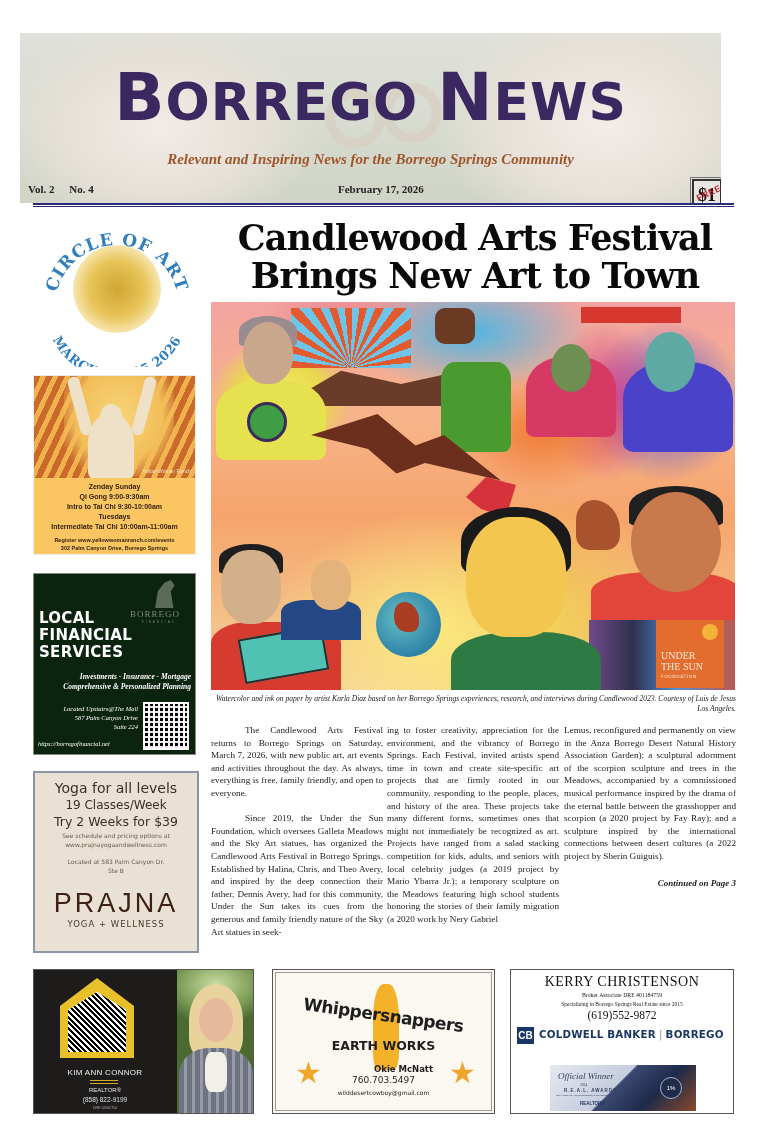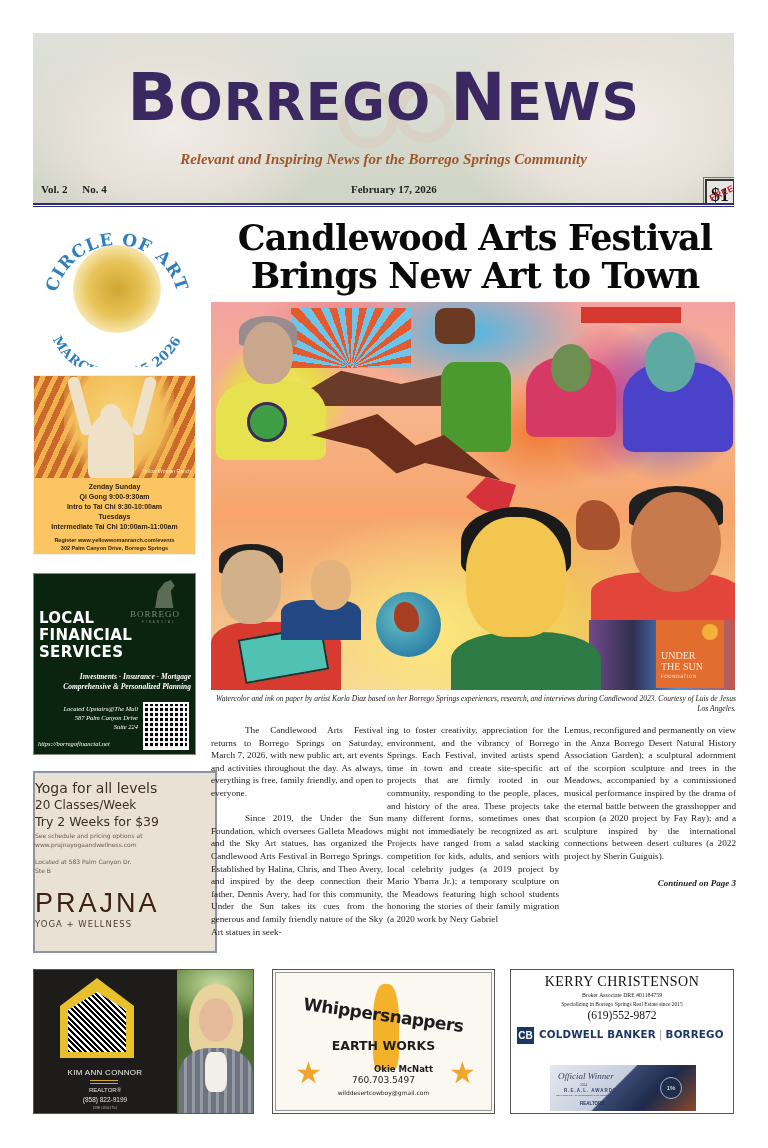--- a/index.html
+++ b/index.html
@@ -1,21 +1,21 @@
 <!DOCTYPE html>
 <html><head>
 <meta charset="utf-8">
 <style>
   * { box-sizing: border-box; margin: 0; padding: 0; }
   html, body { width: 768px; height: 1148px; background: #ffffff; overflow: hidden; }
   body { position: relative; font-family: "Liberation Serif", serif; color: #1a1a1a; }
 
   
   .masthead {
-    position: absolute; left: 33px; top: 33px; width: 701px; height: 170px;
+    position: absolute; left: 20px; top: 33px; width: 701px; height: 170px;
     background:
       radial-gradient(ellipse 160px 110px at 140px 95px, #f1ece6 0%, #e6e0d8 60%, rgba(230,224,216,0) 100%),
       radial-gradient(ellipse 170px 120px at 585px 90px, #f2ede7 0%, #e7e1d9 60%, rgba(231,225,217,0) 100%),
       linear-gradient(180deg, #dfe1da 0%, #d7dbd0 55%, #cfd4c6 100%);
     overflow: hidden;
   }
   .masthead .horn-l { position: absolute; left: 305px; top: 55px; width: 60px; height: 60px; border-radius: 50%; border: 10px solid #d8cfc2; opacity: .7; }
   .masthead .horn-r { position: absolute; left: 362px; top: 50px; width: 60px; height: 60px; border-radius: 50%; border: 10px solid #d8cfc2; opacity: .7; }
   .mast-title {
     position: absolute; left: 0; right: 0; top: 32px; text-align: center;
@@ -69,21 +69,21 @@
   .fin-ad .brand-sub { position: absolute; left: 108px; top: 46px; font-size: 3px; letter-spacing: 2px; color: #7b8a74; font-family: "Liberation Sans", sans-serif; }
   .fin-ad .head { position: absolute; left: 5px; top: 36px; font-family: "DejaVu Sans", sans-serif; font-weight: bold; font-size: 15px; line-height: 17px; letter-spacing: .3px; }
   .fin-ad .svc { position: absolute; left: 0; right: 4px; top: 98px; text-align: right; font-style: italic; font-weight: bold; font-size: 7.5px; line-height: 10px; }
   .fin-ad .loc { position: absolute; left: 4px; width: 100px; top: 130px; text-align: right; font-style: italic; font-size: 6.5px; line-height: 9px; }
   .fin-ad .url { position: absolute; left: 4px; top: 166px; font-style: italic; font-size: 6.5px; }
   .fin-ad .qr { position: absolute; left: 109px; top: 128px; width: 46px; height: 48px; background:
       repeating-linear-gradient(90deg, #000 0 3px, #fff 3px 5px),
       #fff; border: 2px solid #fff; }
   .fin-ad .qr::after { content: ""; position: absolute; inset: 0; background: repeating-linear-gradient(0deg, rgba(255,255,255,.9) 0 2px, transparent 2px 5px); }
 
-  .prajna-ad { position: absolute; left: 33px; top: 771px; width: 184px; height: 182px; background: #e9e1d3; border: 2px solid #8c95a4; color: #4a3a2e; font-family: "DejaVu Sans", sans-serif; }
+  .prajna-ad { position: absolute; left: 33px; top: 771px; width: 166px; height: 182px; background: #e9e1d3; border: 2px solid #8c95a4; text-align: center; color: #4a3a2e; font-family: "DejaVu Sans", sans-serif; }
   .prajna-ad .l1 { margin-top: 6px; font-size: 14px; line-height: 18px; color: #3d2f25; }
   .prajna-ad .l2 { font-size: 12px; line-height: 16px; color: #3d2f25; }
   .prajna-ad .l3 { font-size: 12.5px; line-height: 18px; color: #3d2f25; }
   .prajna-ad .l4 { font-size: 6px; line-height: 9px; color: #6b5b4e; }
   .prajna-ad .l5 { margin-top: 8px; font-size: 6px; line-height: 9px; color: #6b5b4e; }
   .prajna-ad .logo { margin-top: 14px; font-size: 27px; letter-spacing: 3px; line-height: 28px; color: #3e2218; font-family: "Liberation Sans", sans-serif; }
   .prajna-ad .sub { font-size: 8.5px; letter-spacing: 1px; color: #4a3a2e; margin-top: 2px; }
 
   
   .headline { position: absolute; left: 210px; top: 219px; width: 530px; text-align: center; font-family: "DejaVu Serif", serif; font-weight: bold; font-size: 35px; line-height: 38px; letter-spacing: -0.8px; color: #0a0a0a; }
@@ -262,21 +262,21 @@
       <div>Located Upstairs@The Mall</div>
       <div>587 Palm Canyon Drive</div>
       <div>Suite 224</div>
     </div>
     <div class="url">https://borregofinancial.net</div>
     <div class="qr"></div>
   </div>
 
   <div class="prajna-ad">
     <div class="l1">Yoga for all levels</div>
-    <div class="l2">20 Classes/Week</div>
+    <div class="l2">19 Classes/Week</div>
     <div class="l3">Try 2 Weeks for $39</div>
     <div class="l4">
       <div>See schedule and pricing options at</div>
       <div>www.prajnayogaandwellness.com</div>
     </div>
     <div class="l5">
       <div>Located at 583 Palm Canyon Dr.</div>
       <div>Ste B</div>
     </div>
     <div class="logo">PRAJNA</div>

